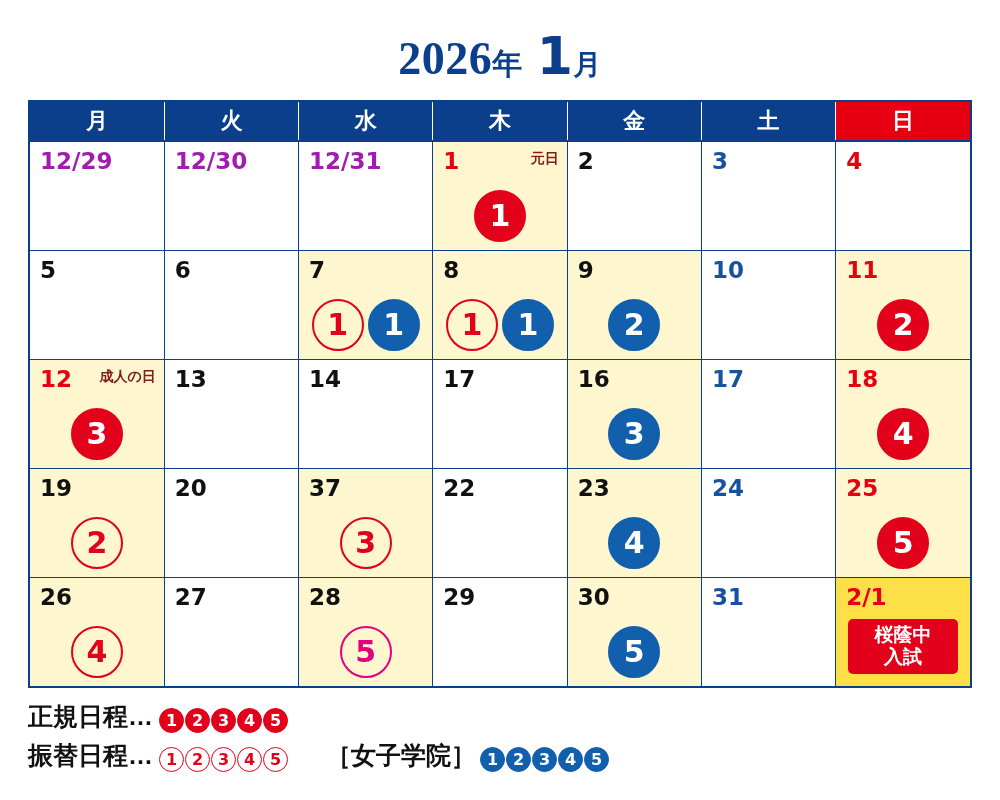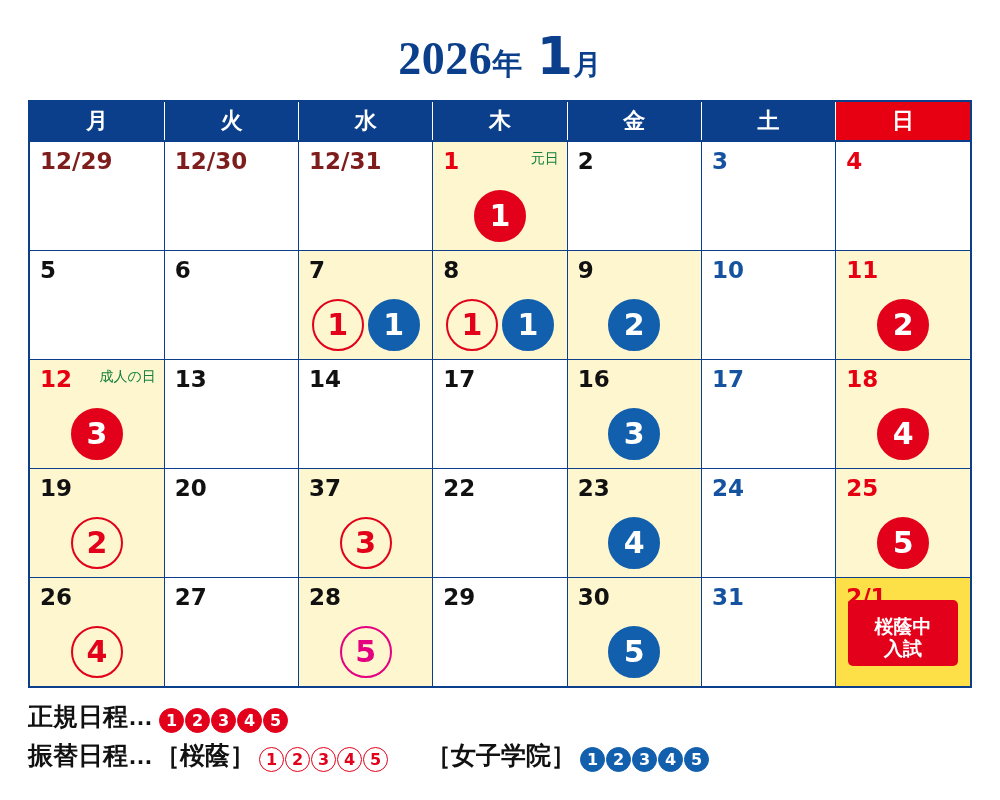--- a/index.html
+++ b/index.html
@@ -93,29 +93,29 @@
     position: absolute;
     left: 10px;
     top: 6px;
     font-size: 23px;
     font-weight: bold;
     font-family: "DejaVu Sans", sans-serif;
   }
   .daynum.c-black { color: #111111; }
   .daynum.c-blue  { color: #15529f; }
   .daynum.c-red   { color: #e60012; }
-  .daynum.c-gray  { color: #7f1d1d; }
+  .daynum.c-gray  { color: #a21caf; }
 
   .holiday {
     position: absolute;
     right: 8px;
     top: 8px;
     font-size: 14px;
-    font-weight: normal;
-    color: #15803d;
+    font-weight: bold;
+    color: #7f1d1d;
   }
 
   
   .badges {
     position: absolute;
     left: 0;
     right: 0;
     bottom: 8px;
     display: flex;
     justify-content: center;
@@ -138,29 +138,29 @@
   }
   .badge.fill-red   { background: #e2001a; color: #ffffff; border: 2px solid #e2001a; }
   .badge.fill-blue  { background: #115fad; color: #ffffff; border: 2px solid #115fad; }
   .badge.out-red    { background: transparent; color: #e2001a; border: 2.5px solid #e2001a; }
   .badge.out-pink   { background: transparent; color: #e4007f; border: 2.5px solid #e4007f; }
 
   .exam-box {
     position: absolute;
     left: 12px;
     right: 12px;
-    bottom: 20px;
+    bottom: 12px;
     background: #e2001a;
     color: #ffffff;
     border-radius: 5px;
     text-align: center;
     font-size: 19px;
     font-weight: bold;
     line-height: 1.15;
-    padding: 16px 0 6px 0;
+    padding: 5px 0 6px 0;
   }
 
   
   .legend {
     position: absolute;
     left: 28px;
     top: 700px;
     width: 944px;
   }
   .legend-row {
@@ -467,21 +467,20 @@
     <span class="mini-set" id="legend-row1-badges">
         <span class="mini fill-red">1</span>
         <span class="mini fill-red">2</span>
         <span class="mini fill-red">3</span>
         <span class="mini fill-red">4</span>
         <span class="mini fill-red">5</span>
       </span>
   </div>
   <div class="legend-row">
     <span class="lbl">振替日程…</span>
-    <span class="bracket">［桜蔭］</span>
     <span class="mini-set" id="legend-row2-g1">
         <span class="mini out-red">1</span>
         <span class="mini out-red">2</span>
         <span class="mini out-red">3</span>
         <span class="mini out-red">4</span>
         <span class="mini out-red">5</span>
       </span>
     <span class="gap-wide"></span>
     <span class="bracket">［女子学院］</span>
     <span class="mini-set" id="legend-row2-g2">

